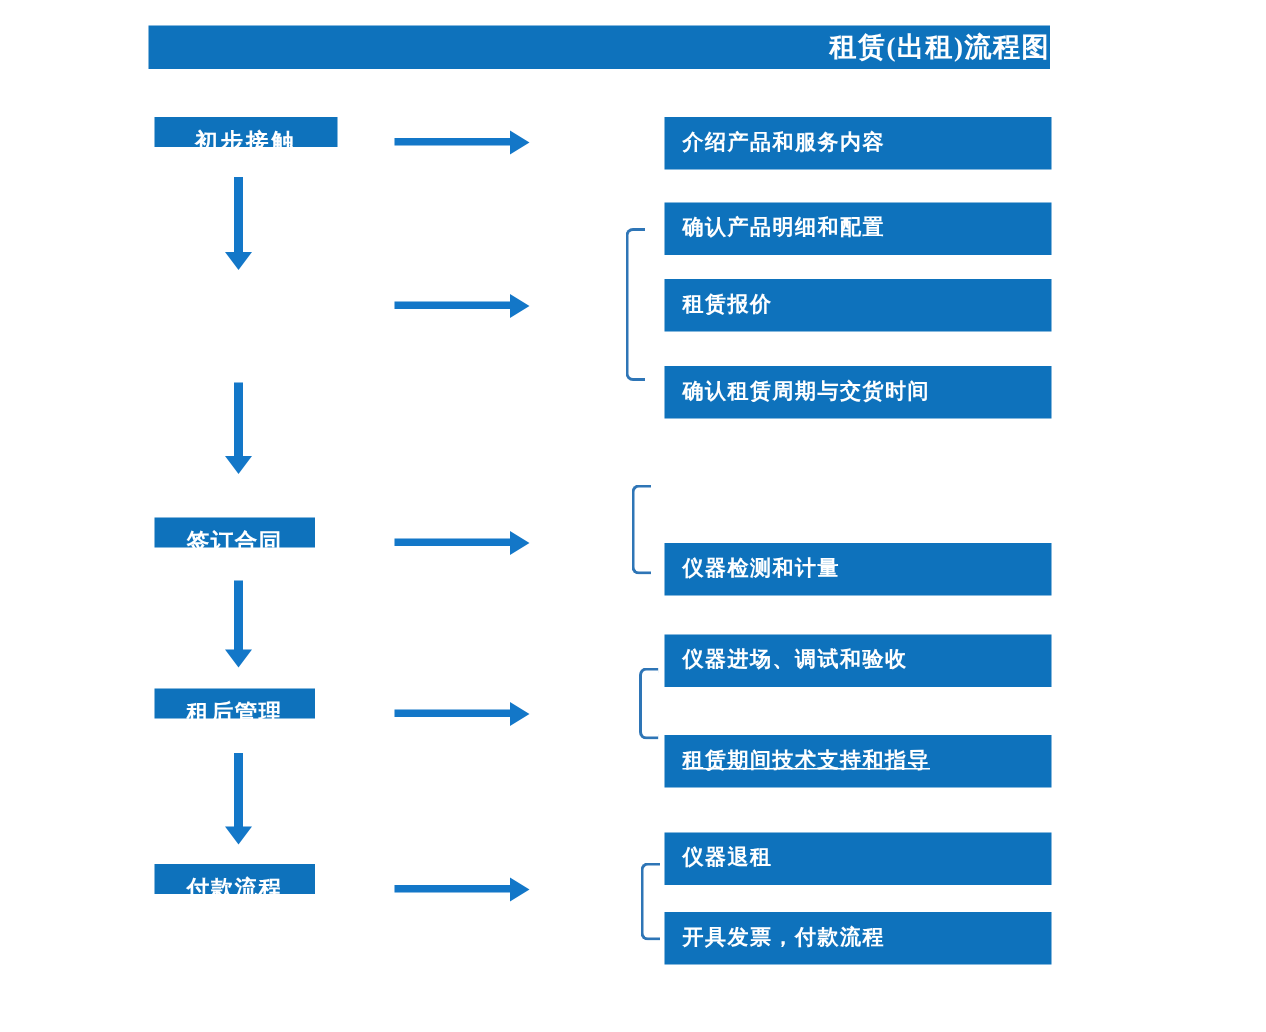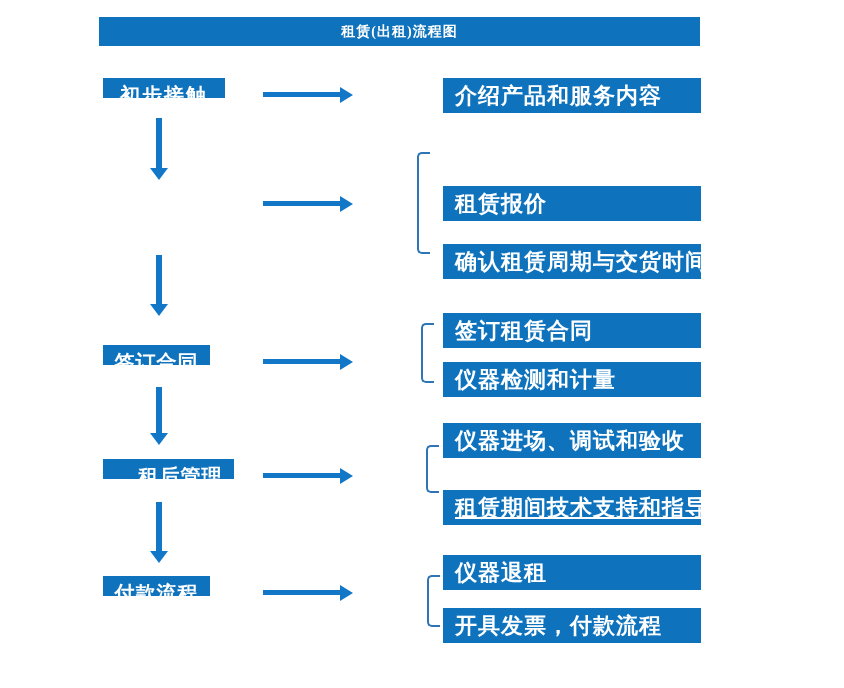--- a/index.html
+++ b/index.html
@@ -15,54 +15,54 @@
     overflow: hidden;
   }
 
   
   .title-bar {
     position: absolute;
     left: 99px; top: 17px;
     width: 601px; height: 29px;
     background: var(--c-box, #0E72BC);
     color: var(--c-text, #ffffff);
-    font-size: 14px;
+    font-size: 18px;
     font-weight: bold;
-    text-align: center;
+    text-align: right;
     line-height: 29px;
     letter-spacing: 1px;
   }
 
   
   .stage {
     position: absolute;
     height: 20px;
     background: var(--c-box, #0E72BC);
     color: var(--c-text, #ffffff);
-    font-size: 20px;
+    font-size: 15px;
     font-weight: bold;
     text-align: center;
     line-height: 34px;
     letter-spacing: 2px;
   }
   .s1 { left: 103px; top: 78px;  width: 122px; }
   .s2 { left: 103px; top: 187px; width: 122px; }
   .s3 { left: 103px; top: 345px; width: 107px; letter-spacing: 1px; }
-  .s4 { left: 103px; top: 459px; width: 107px; letter-spacing: 1px; padding-left: 24px; }
+  .s4 { left: 103px; top: 459px; width: 107px; letter-spacing: 1px; }
   .s5 { left: 103px; top: 576px; width: 107px; letter-spacing: 1px; }
 
   
   .output {
     position: absolute;
     left: 443px;
     width: 246px; height: 35px;
     padding-left: 12px;
     background: var(--c-box, #0E72BC);
     color: var(--c-text, #ffffff);
-    font-size: 22px;
+    font-size: 14px;
     font-weight: bold;
     line-height: 35px;
     letter-spacing: 1px;
     white-space: nowrap;
     overflow: hidden;
   }
   .o1  { top: 78px; }
   .o2  { top: 135px; }
   .o3  { top: 186px; }
   .o4  { top: 244px; }
@@ -171,22 +171,22 @@
       <span class="shaft"></span>
       <span class="head"></span>
     </div>
 
   <div class="bracket b2"></div>
   <div class="bracket b3"></div>
   <div class="bracket b4"></div>
   <div class="bracket b5"></div>
 
   <div class="output o1">介绍产品和服务内容</div>
+  <div class="output o2">确认产品明细和配置</div>
   <div class="output o3">租赁报价</div>
   <div class="output o4">确认租赁周期与交货时间</div>
-  <div class="output o5">签订租赁合同</div>
   <div class="output o6">仪器检测和计量</div>
   <div class="output o7">仪器进场、调试和验收</div>
   <div class="output o8">租赁期间技术支持和指导</div>
   <div class="output o9">仪器退租</div>
   <div class="output o10">开具发票，付款流程</div>
 
 </div>
 
 </body></html>

